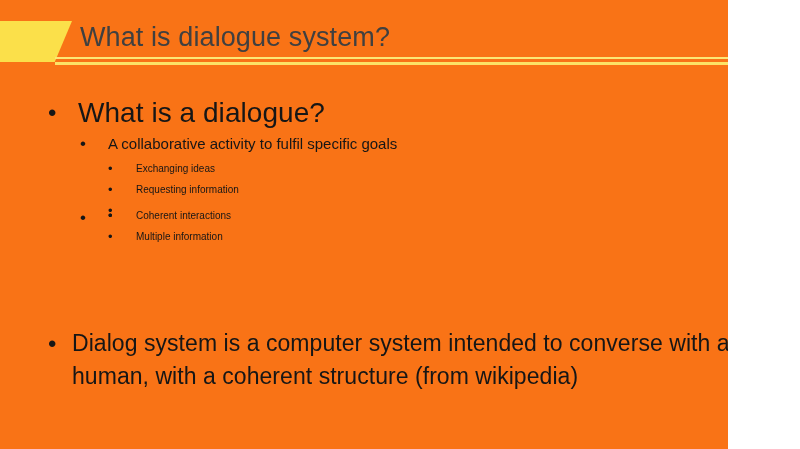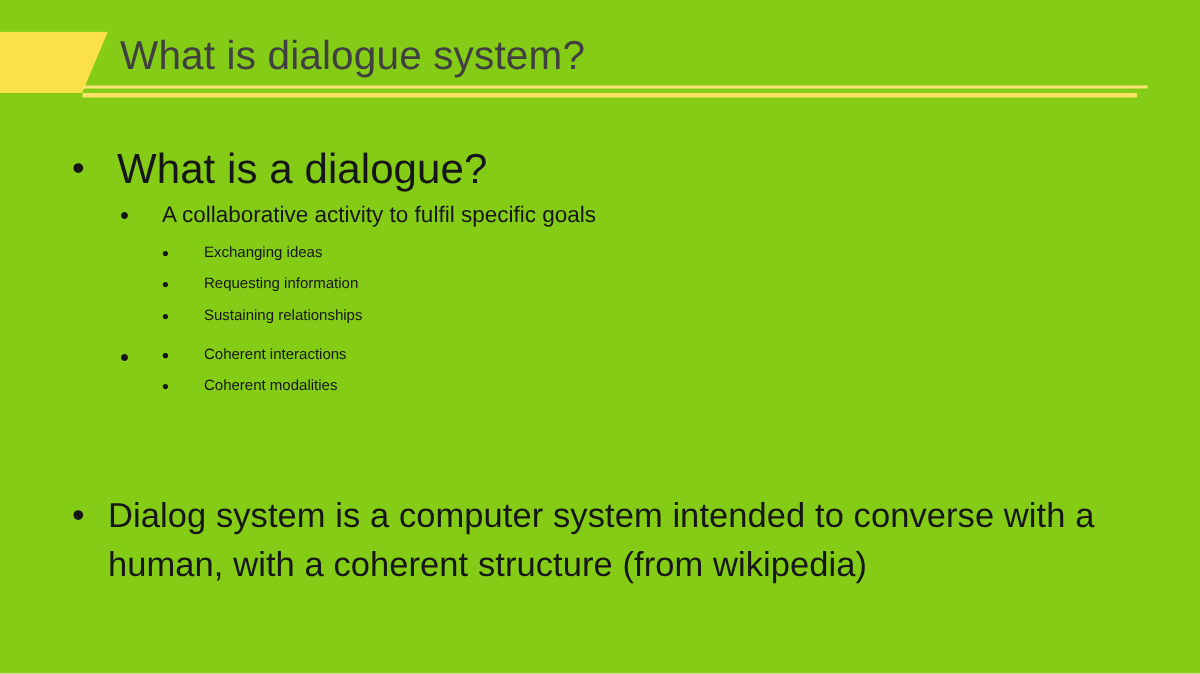--- a/index.html
+++ b/index.html
@@ -8,23 +8,23 @@
     padding: 0;
     background: #ffffff;
   }
   body {
     font-family: "Liberation Sans", sans-serif;
     -webkit-font-smoothing: antialiased;
   }
 
   .slide {
     position: relative;
-    width: 800px;
+    width: 728px;
     height: 449px;
-    background: #84cc16;
+    background: #f97316;
     overflow: hidden;
   }
 
   
   .title-band {
     position: absolute;
     left: 0;
     top: 0;
     width: 800px;
     height: 70px;
@@ -201,41 +201,40 @@
       <span class="bullet-text">Exchanging ideas</span>
     </div>
 
     <div class="bullet-row lvl3">
       <span class="bullet-dot">•</span>
       <span class="bullet-text">Requesting information</span>
     </div>
 
     <div class="bullet-row lvl3">
       <span class="bullet-dot">•</span>
-      <span class="bullet-text">Sustaining relationships</span>
     </div>
 
     <div class="group-gap"></div>
 
     <div class="bullet-row lvl2">
       <span class="bullet-dot">•</span>
     </div>
 
     <div class="bullet-row lvl3">
       <span class="bullet-dot">•</span>
     </div>
 
     <div class="bullet-row lvl3">
       <span class="bullet-dot">•</span>
       <span class="bullet-text">Coherent interactions</span>
     </div>
 
     <div class="bullet-row lvl3">
       <span class="bullet-dot">•</span>
-      <span class="bullet-text">Coherent modalities</span>
+      <span class="bullet-text">Multiple information</span>
     </div>
 
   </div>
 
   <div class="final-block">
     <span class="bullet-dot">•</span>
     <span class="bullet-text">Dialog system is a computer system intended to converse with a human, with a coherent structure (from wikipedia)</span>
   </div>
 
 </div>

